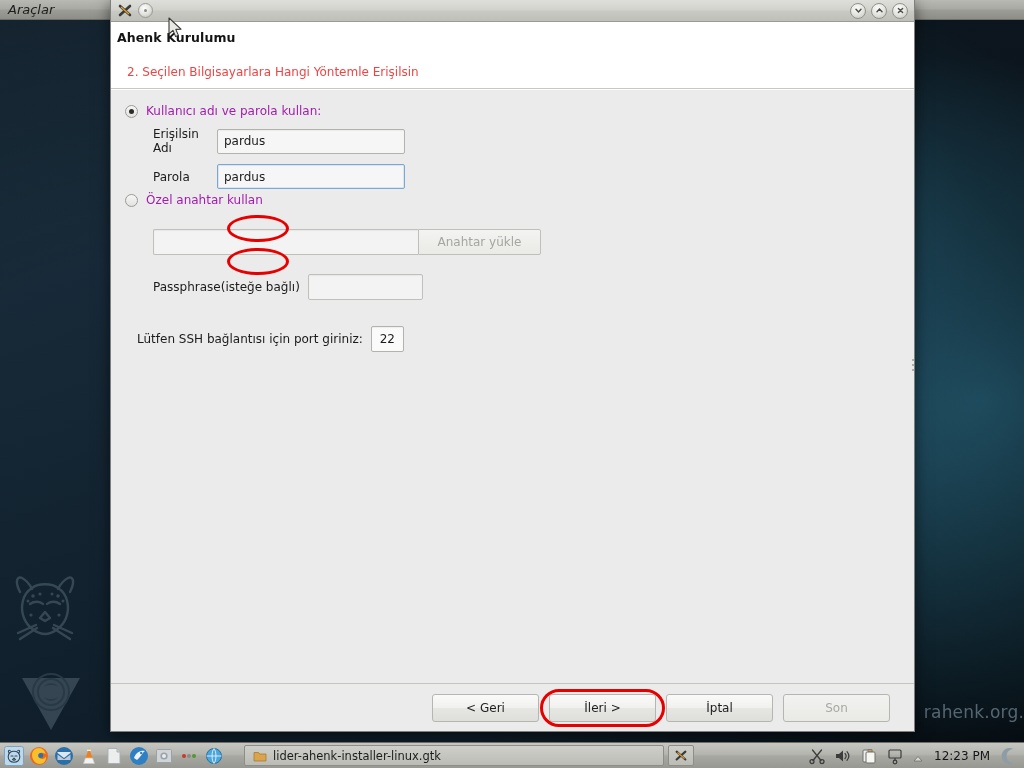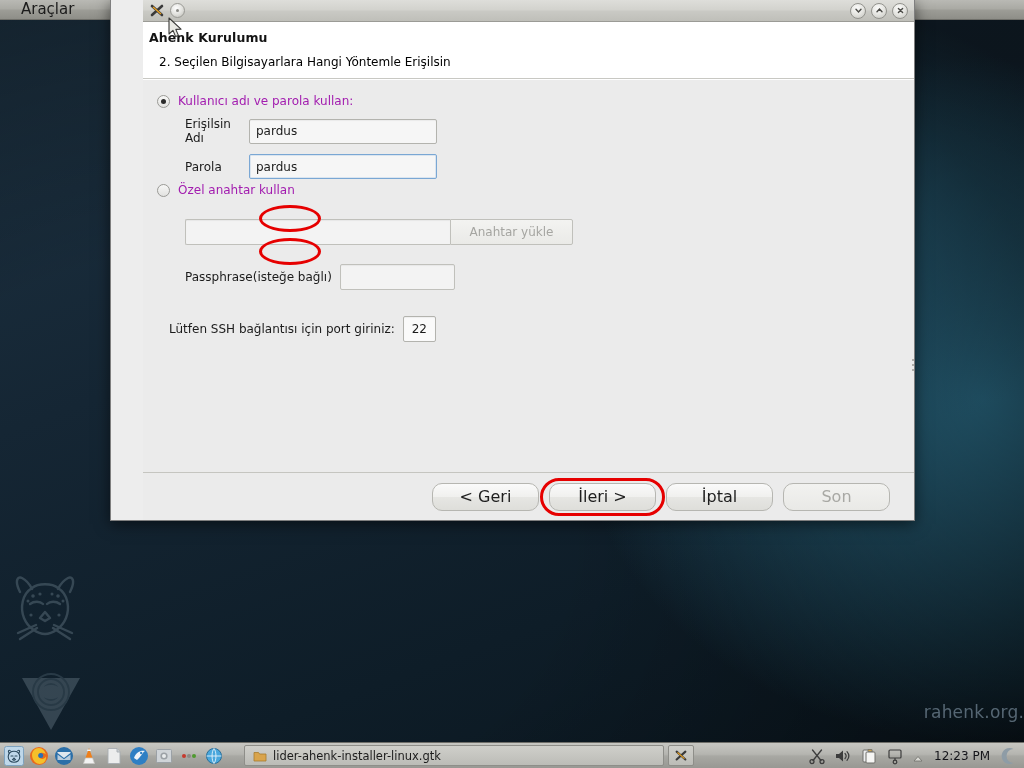--- a/index.html
+++ b/index.html
@@ -26,45 +26,44 @@
 
   
   #top-panel {
     position: absolute; left: 0; top: 0; width: 1024px; height: 20px;
     background: linear-gradient(to bottom, #b9b9b4 0%, #a9a9a3 48%, #9d9d97 52%, #8e8e88 100%);
     border-bottom: 1px solid #6f6f6a;
     display: flex; align-items: center;
     z-index: 2;
   }
   #top-panel .menu-label {
-    font-size: 15px; color: #1c1c1c; padding: 0 21px; line-height: 19px;
+    font-size: 13px; color: #1c1c1c; padding: 0 8px; line-height: 19px; font-style: italic;
   }
 
   
   .wp-logo { position: absolute; opacity: .26; }
   #wp-leopard { left: 6px; top: 570px; }
   #wp-triangle { left: 18px; top: 666px; }
 
   #watermark {
     position: absolute; right: 0px; top: 702px;
     font-size: 17px; color: #6f8291; opacity: .75;
     letter-spacing: .2px; white-space: nowrap;
     font-family: "DejaVu Sans", "Liberation Sans", sans-serif;
   }
 
   
   #window {
-    position: absolute; left: 110px; top: 0px; width: 805px; height: 521px;
+    position: absolute; left: 110px; top: 0px; width: 805px; height: 732px;
     background: #ededed;
     border: 1px solid #7f7f7f;
     border-top: none;
     box-shadow: 0 3px 14px rgba(0,0,0,.55);
     display: flex; flex-direction: column;
     z-index: 5;
-    padding-left: 32px;
   }
   #titlebar {
     height: 22px; flex: none;
     background: linear-gradient(to bottom, #dedeDA 0%, #d3d3ce 45%, #c9c9c4 55%, #bfbfb9 100%);
     border-bottom: 1px solid #9b9b96;
     display: flex; align-items: center; position: relative;
   }
   .tb-left { display: flex; align-items: center; gap: 5px; padding-left: 6px; }
   .tb-appicon { width: 16px; height: 16px; display: block; }
   .tb-menubtn {
@@ -91,21 +90,21 @@
   
   #dlg-header {
     flex: none; background: #ffffff; padding: 8px 0 9px 6px;
     border-bottom: 1px solid #c8c8c3;
   }
   #dlg-title {
     font-size: 12.5px; font-weight: bold; color: #141414;
     padding-left: 0px; letter-spacing: .1px;
   }
   #dlg-subtitle {
-    font-size: 12px; color: #000000; margin-top: 10px; padding-left: 10px;
+    font-size: 12px; color: #ef4444; margin-top: 20px; padding-left: 10px;
   }
 
   
   #dlg-body {
     flex: 1 1 auto; background: #ebebeb; position: relative;
     padding: 14px 16px 0 14px;
     border-top: 1px solid #ffffff;
   }
 
   .radio-row { display: flex; align-items: center; gap: 8px; margin-bottom: 2px; }
@@ -161,23 +160,23 @@
 
   
   #btnbar {
     flex: none; height: 48px; background: #ebebeb;
     border-top: 1px solid #c5c5c0;
     display: flex; align-items: center; justify-content: flex-end;
     gap: 10px; padding-right: 24px; position: relative;
   }
   .btn {
     height: 28px; min-width: 107px; padding: 0 14px;
-    border: 1px solid #b6b6b1; border-radius: 10px;
+    border: 1px solid #b6b6b1; border-radius: 3px;
     background: linear-gradient(to bottom, #fafafa 0%, #f0f0ee 50%, #e6e6e3 51%, #dededa 100%);
-    font-size: 16px; color: #1e1e1e;
+    font-size: 12px; color: #1e1e1e;
     display: flex; align-items: center; justify-content: center;
   }
   .btn.disabled { color: #a8a8a4; background: linear-gradient(to bottom,#f2f2f0,#e9e9e6); }
   #btn-ileri-wrap { position: relative; }
 
   
   .annot-ellipse {
     position: absolute; border: 3px solid #e60000; border-radius: 50%;
     pointer-events: none; z-index: 30;
   }

